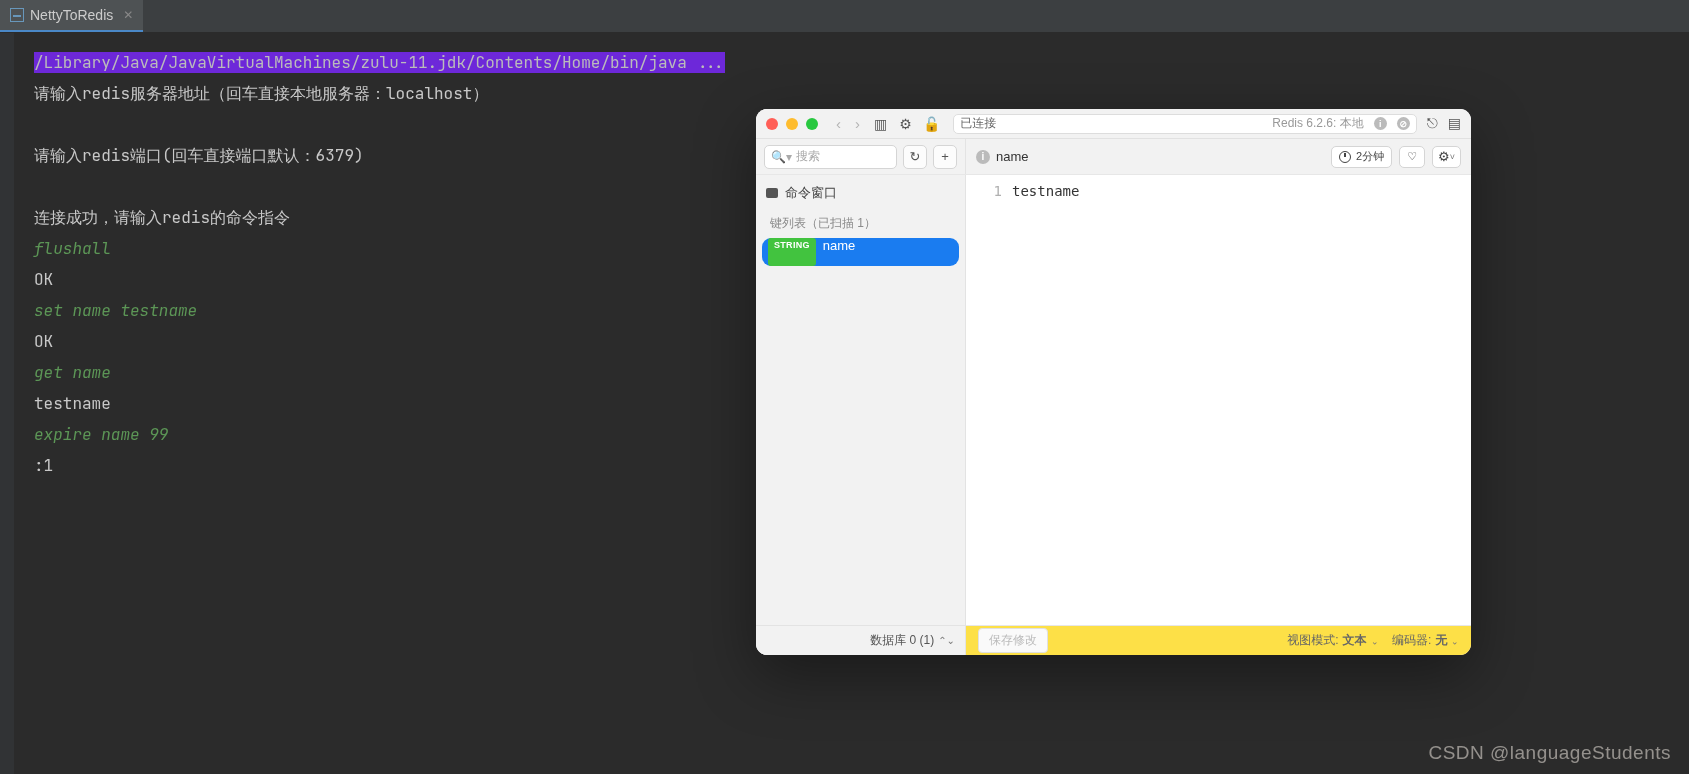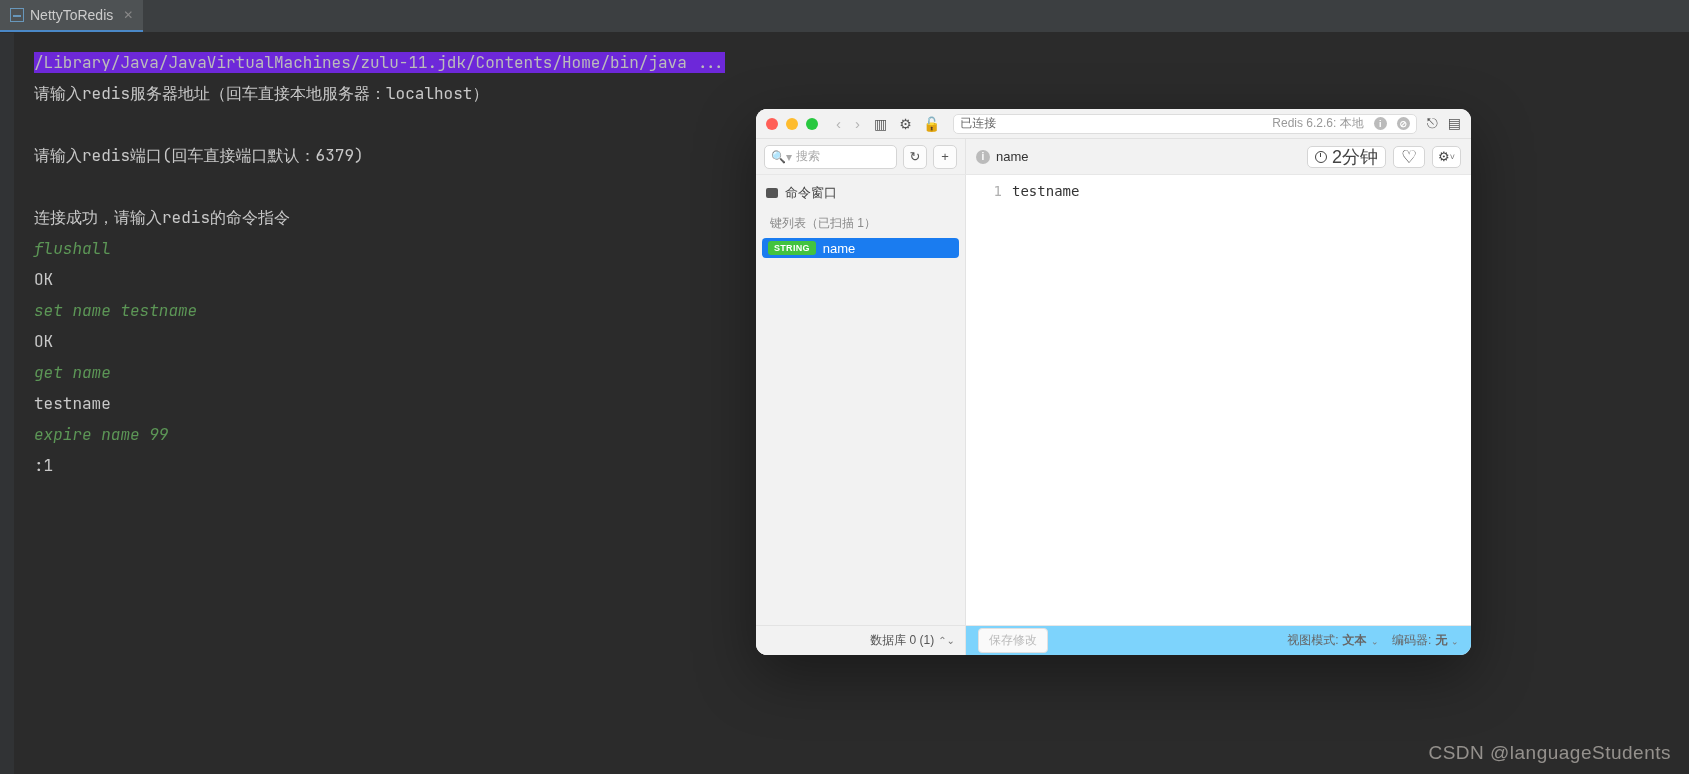--- a/index.html
+++ b/index.html
@@ -115,21 +115,21 @@
     }
     .main-col-head {
       flex:1; display:flex; align-items:center; padding:0 10px; height:100%;
     }
     .key-title { display:flex; gap:6px; align-items:center; font-size:13px; color:#333; }
     .key-title .info-dot{ width:14px; height:14px; border-radius:50%; background:#bbb; color:#fff; display:flex;align-items:center;justify-content:center;font-size:10px;font-weight:bold;}
     .head-right { margin-left:auto; display:flex; gap:7px; align-items:center;}
     .pill {
       height:22px; border:1px solid #d5d5d5; border-radius:5px;
       background:#fff; display:flex; align-items:center; padding:0 7px;
-      font-size:18px; color:#444;
+      font-size:11px; color:#444;
     }
     .pill .clock{width:12px;height:12px;border-radius:50%;border:1.6px solid #444;margin-right:5px;position:relative;}
     .pill .clock::after{content:"";position:absolute;top:1px;left:4px;width:1.5px;height:4px;background:#444;}
     .pill.heart::before{content:"♡";}
     .pill.gear{padding:0 5px;}
     .pill.gear::before{content:"⚙"; font-size:13px;}
     .pill.gear::after{content:" ˅"; font-size:9px; color:#777;}
     .rdm-body { flex:1; display:flex; min-height:0; }
     .sidebar {
       width:210px; background:#f2f2f2;
@@ -139,23 +139,23 @@
     }
     .sb-cmdwin {
       padding:9px 10px; color:#444;
       display:flex; gap:7px; align-items:center;
     }
     .sb-cmdwin .term-icon{width:12px;height:10px;background:#555;border-radius:2px;}
     .sb-section-label {
       padding:4px 14px 6px; color:#8a8a8a; font-size:12px;
     }
     .key-item {
-      margin:0 6px; height:20px;
-      background:#1a7cf0; border-radius:4px;
-      display:flex; align-items:center; padding:0 6px;
+      margin:0 6px; height:28px;
+      background:#1a7cf0; border-radius:9px;
+      display:flex; padding:0 6px;
       color:#fff; font-size:13px;
     }
     .key-badge {
       background:#42c33f; color:#fff;
       font-size:9px; font-weight:bold;
       padding:2px 6px; border-radius:3px;
       margin-right:7px; letter-spacing:.3px;
     }
     .sb-footer {
       margin-top:auto; height:30px;
@@ -166,21 +166,21 @@
     .main-view { flex:1; display:flex; flex-direction:column; min-width:0; }
     .val-area {
       flex:1; padding:8px 14px;
       font-family:"Menlo","Consolas",monospace;
       font-size:14px; color:#333;
       display:flex;
     }
     .val-area .ln { color:#b0b0b0; width:22px; text-align:right; margin-right:10px; }
     .main-footer {
       height:30px; border-top:1px solid #e7e7e7;
-      background:#7dd3fc;
+      background:#fde047;
       display:flex; align-items:center; padding:0 12px;
       font-size:12px; color:#666; gap:14px;
     }
     .main-footer .save-btn {
       padding:3px 10px; border:1px solid #e0e0e0; border-radius:4px;
       background:#fafafa; color:#bbb; font-size:12px;
     }
     .main-footer .rt { margin-left:auto; display:flex; gap:14px; align-items:center;}
     .main-footer .sel { display:flex; gap:4px; align-items:center; }
     .main-footer .sel::after{ content:"⌃"; transform:rotate(180deg); font-size:9px; color:#777;}

